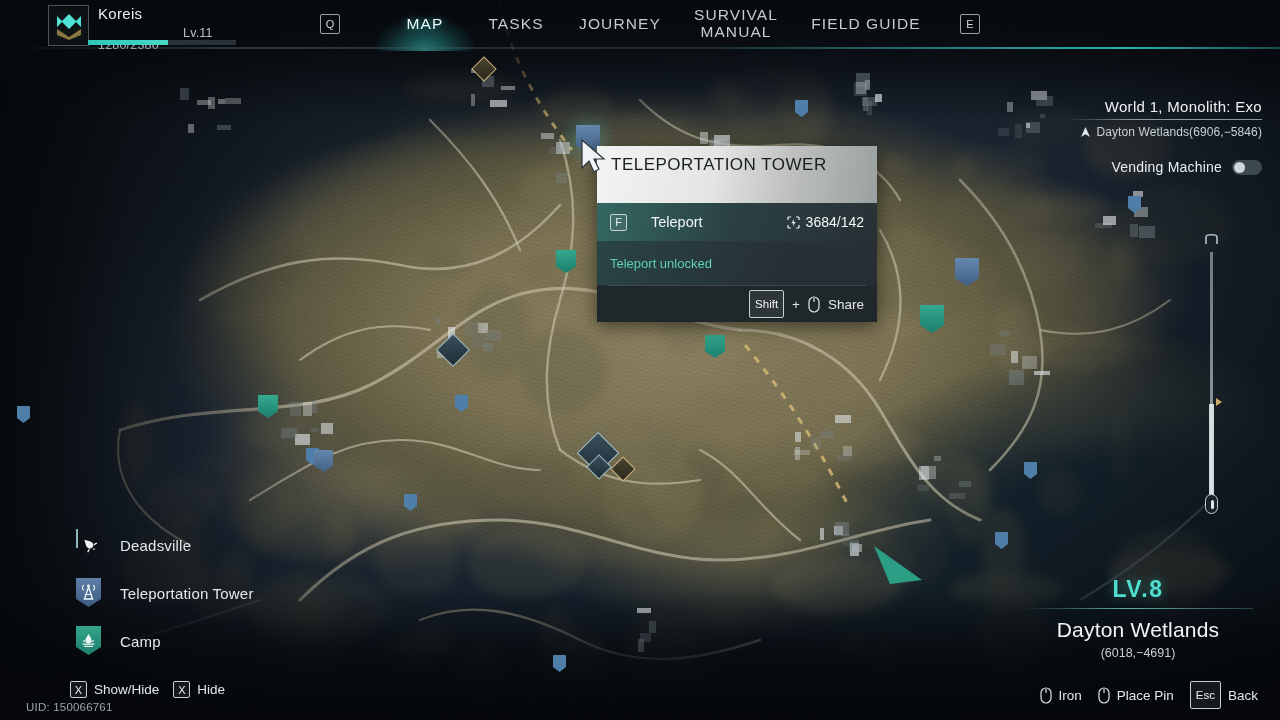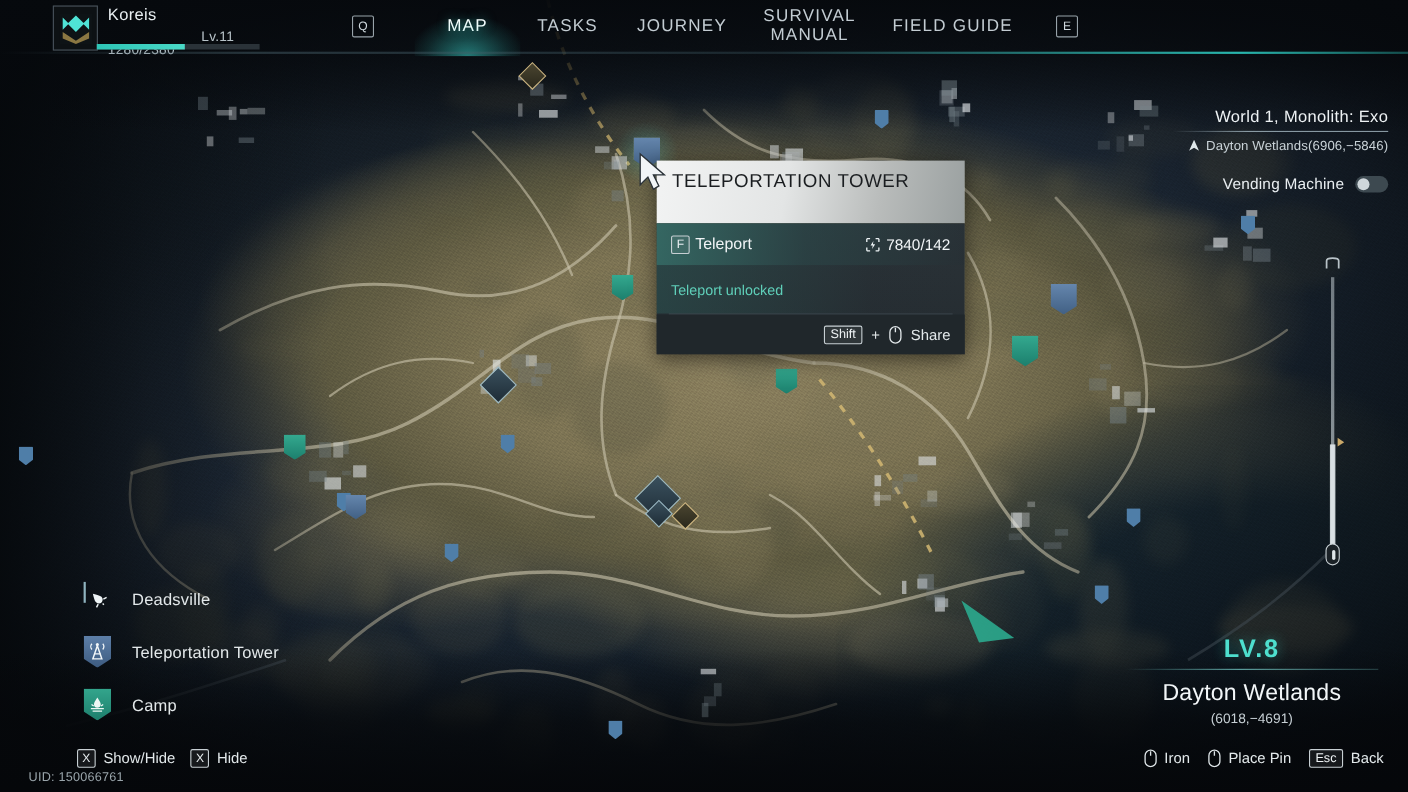--- a/index.html
+++ b/index.html
@@ -147,30 +147,30 @@
   .tip-title{ font-size:17px; color:#1a1d20; letter-spacing:.5px; line-height:1.12; }
   .tip-body{ background:linear-gradient(180deg,#2b3338 0%, #242b30 100%); padding:0; }
   .tip-act{
     height:38px; display:flex; align-items:center; padding:0 13px;
     background:linear-gradient(90deg, rgba(56,120,112,.75) 0%, rgba(44,82,82,.45) 48%, rgba(34,44,50,.2) 100%);
   }
   .kbd{
     width:17px; height:17px; border:1px solid #c7cfd3; color:#e9eef1; font-size:11px;
     display:inline-flex; align-items:center; justify-content:center; border-radius:2px; background:rgba(255,255,255,.07);
   }
-  .tip-act-label{ margin-left:5px; font-size:14.5px; color:#f0f4f6; }
+  .tip-act-label{ margin-left:24px; font-size:14.5px; color:#f0f4f6; }
   .tip-cost{ margin-left:auto; font-size:14px; color:#f2f6f8; display:flex; align-items:center; gap:6px; }
   .tip-status{
     height:44px; display:flex; align-items:center; padding:0 13px; font-size:13px; color:#5fcfb9;
     background:linear-gradient(90deg, rgba(44,92,88,.45) 0%, rgba(34,44,50,.12) 70%, rgba(34,44,50,0) 100%);
   }
   .tip-div{ height:1px; background:rgba(150,170,180,.22); margin:0 11px; }
   .tip-foot{ height:36px; display:flex; align-items:center; justify-content:flex-end; gap:8px;
              padding:0 13px; background:#20272b; font-size:13.5px; color:#e2e8ea; }
-  .kbd-w{ padding:1px 5px; height:17px; border:1px solid #c7cfd3; color:#eef2f4; font-size:11.5px;
+  .kbd-w{ padding:1px 5px; height:28px; border:1px solid #c7cfd3; color:#eef2f4; font-size:11.5px;
           display:inline-flex; align-items:center; border-radius:2px; background:rgba(255,255,255,.07); }
 
   
   .botbar{ position:absolute; left:0; bottom:0; width:1280px; height:44px; z-index:40; }
   .hints-l{ position:absolute; left:70px; top:5px; display:flex; align-items:center; gap:14px; }
   .hints-r{ position:absolute; right:22px; top:5px; display:flex; align-items:center; gap:16px; }
   .hint{ display:flex; align-items:center; gap:7px; font-size:13.5px; color:#e2e8ea; }
   .uid{ position:absolute; left:26px; top:25px; font-size:11.5px; color:#9aa5ab; letter-spacing:.2px; }
 
   
@@ -644,21 +644,21 @@
     </div>
     <div class="tip-body">
       <div class="tip-act">
         <span class="kbd">F</span>
         <span class="tip-act-label">Teleport</span>
         <span class="tip-cost">
           <svg width="13" height="13" viewBox="0 0 13 13">
             <path d="M1,1 L4,1 M1,1 L1,4 M12,1 L9,1 M12,1 L12,4 M1,12 L4,12 M1,12 L1,9 M12,12 L9,12 M12,12 L12,9" stroke="#eef4f6" stroke-width="1.2" fill="none"></path>
             <path d="M7,3 L4.4,7.2 L6.4,7.2 L5.8,10.4 L8.6,6 L6.6,6 Z" fill="#eef4f6"></path>
           </svg>
-          <span>7840/142</span>
+          <span>3684/142</span>
         </span>
       </div>
       <div class="tip-status">Teleport unlocked</div>
       <div class="tip-div"></div>
       <div class="tip-foot">
         <span class="kbd-w">Shift</span>
         <span>+</span>
         <svg width="12" height="17" viewBox="0 0 12 17">
           <rect x="1" y="1" width="10" height="15" rx="5" fill="none" stroke="#e2e8ea" stroke-width="1.2"></rect>
           <path d="M6,2 L6,6" stroke="#e2e8ea" stroke-width="1.2"></path>

